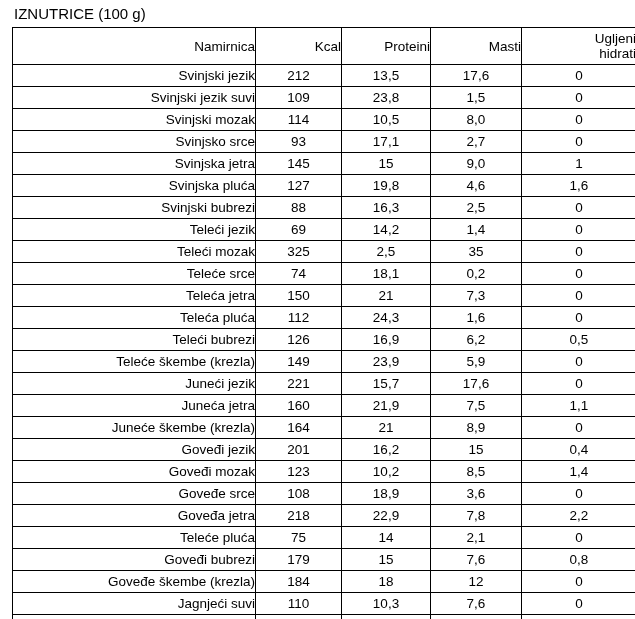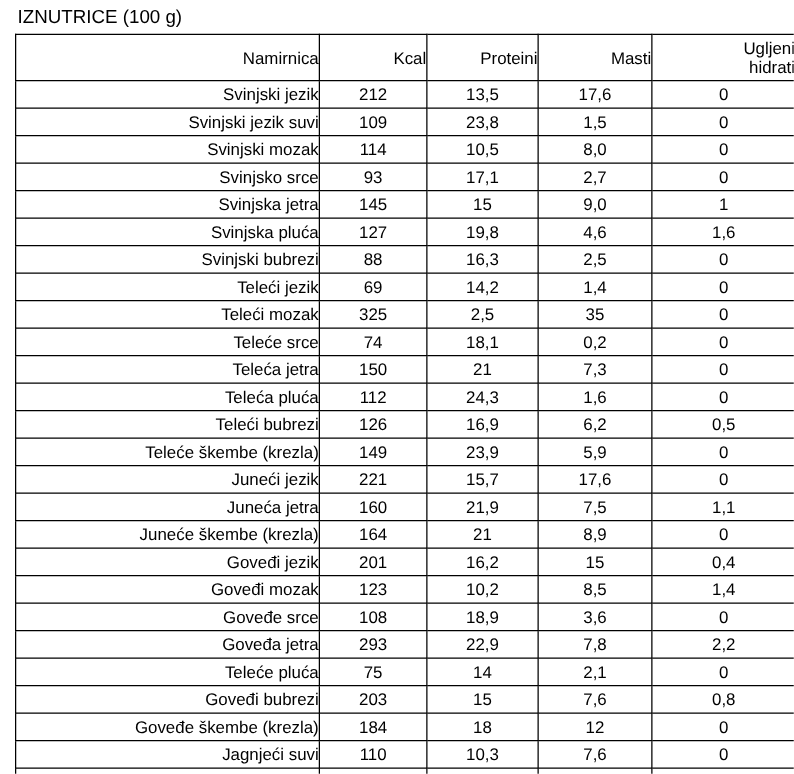--- a/index.html
+++ b/index.html
@@ -225,35 +225,35 @@
         </tr>
         <tr>
           <td class="name">Goveđe srce</td>
           <td class="num">108</td>
           <td class="num">18,9</td>
           <td class="num">3,6</td>
           <td class="num">0</td>
         </tr>
         <tr>
           <td class="name">Goveđa jetra</td>
-          <td class="num">293</td>
+          <td class="num">218</td>
           <td class="num">22,9</td>
           <td class="num">7,8</td>
           <td class="num">2,2</td>
         </tr>
         <tr>
           <td class="name">Teleće pluća</td>
           <td class="num">75</td>
           <td class="num">14</td>
           <td class="num">2,1</td>
           <td class="num">0</td>
         </tr>
         <tr>
           <td class="name">Goveđi bubrezi</td>
-          <td class="num">203</td>
+          <td class="num">179</td>
           <td class="num">15</td>
           <td class="num">7,6</td>
           <td class="num">0,8</td>
         </tr>
         <tr>
           <td class="name">Goveđe škembe (krezla)</td>
           <td class="num">184</td>
           <td class="num">18</td>
           <td class="num">12</td>
           <td class="num">0</td>

